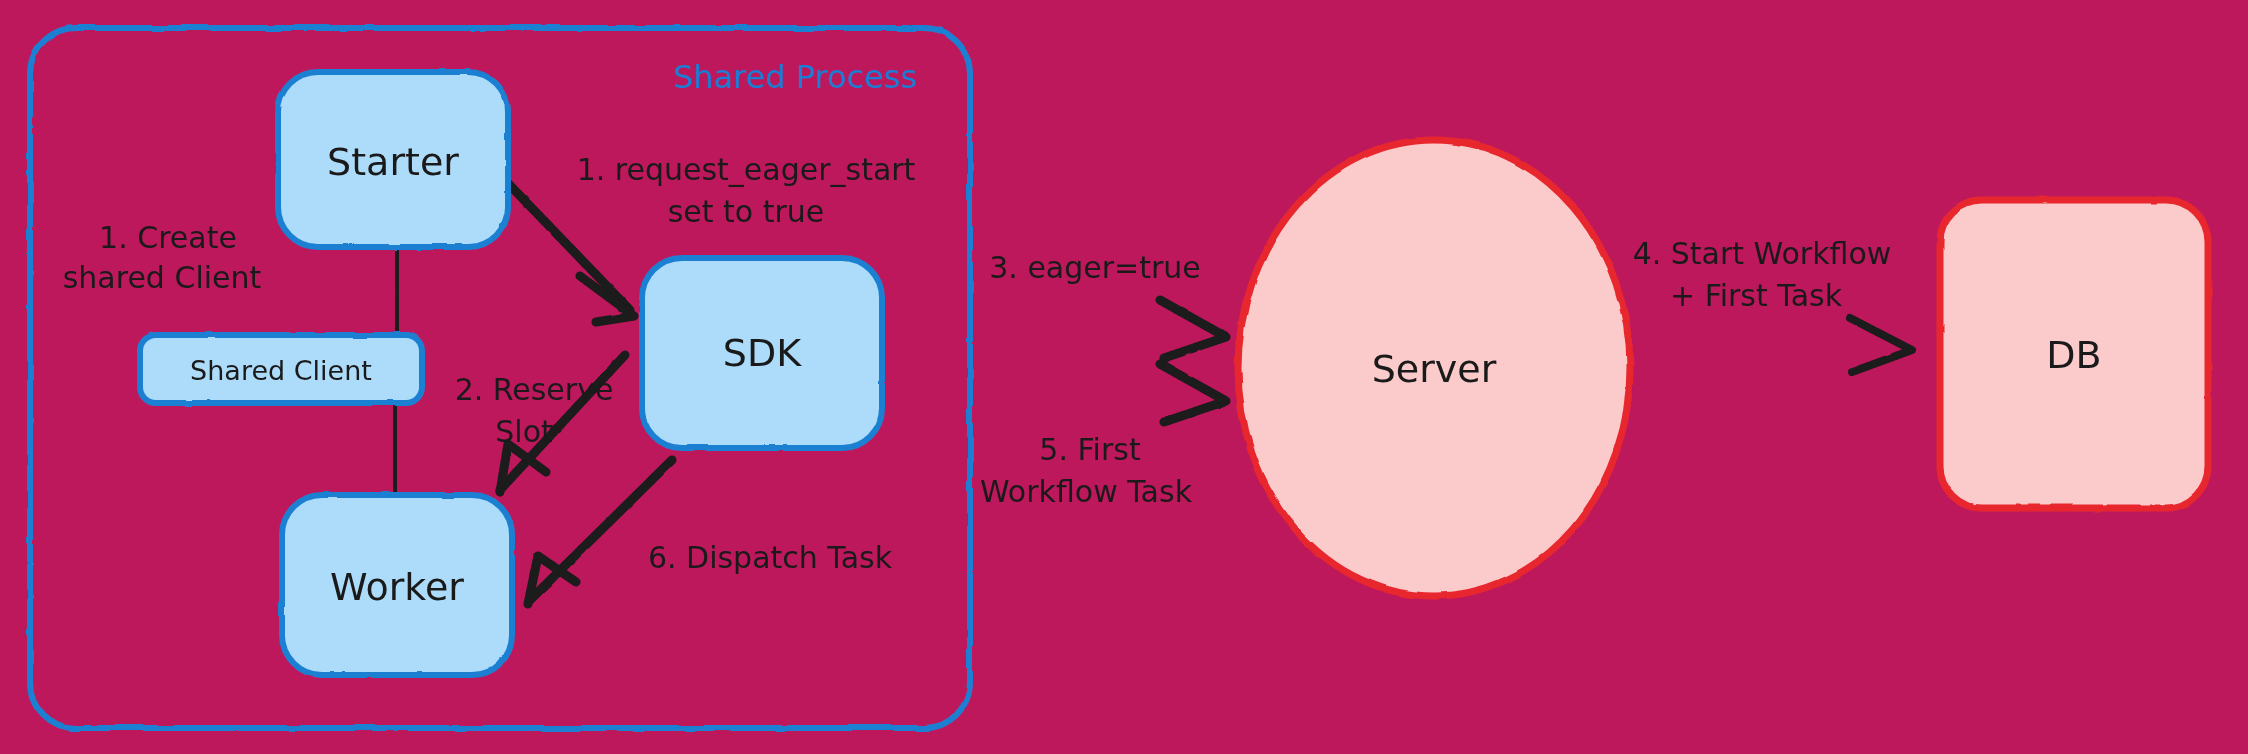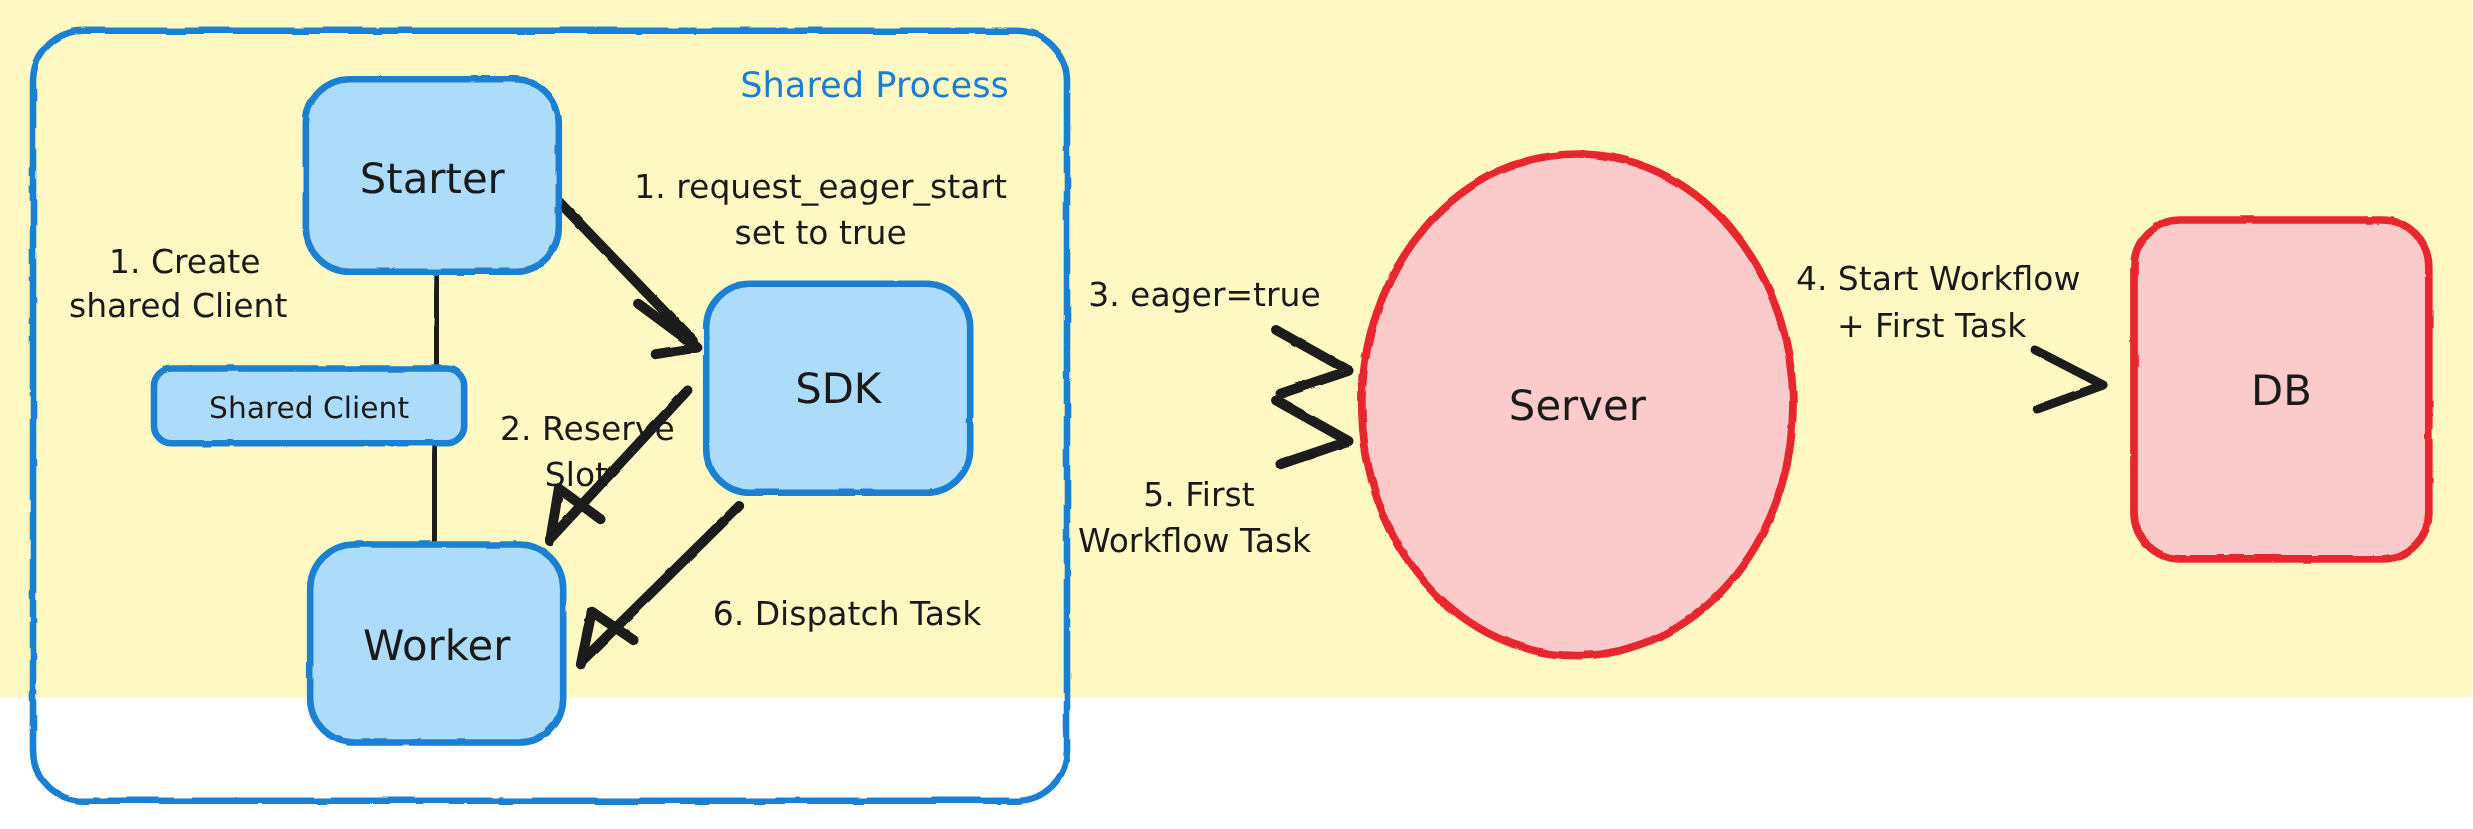--- a/index.html
+++ b/index.html
@@ -9,22 +9,22 @@
   }
   body {
     width: 2248px;
     height: 754px;
     overflow: hidden;
     font-family: "DejaVu Sans", sans-serif;
   }
   #canvas {
     position: relative;
     width: 2248px;
-    height: 634px;
-    background: #fef9c3;
+    height: 754px;
+    background: #be185d;
   }
   svg#diagram {
     position: absolute;
     left: 0;
     top: 0;
     width: 2248px;
     height: 754px;
   }
   .node-label {
     font-family: "DejaVu Sans", sans-serif;

